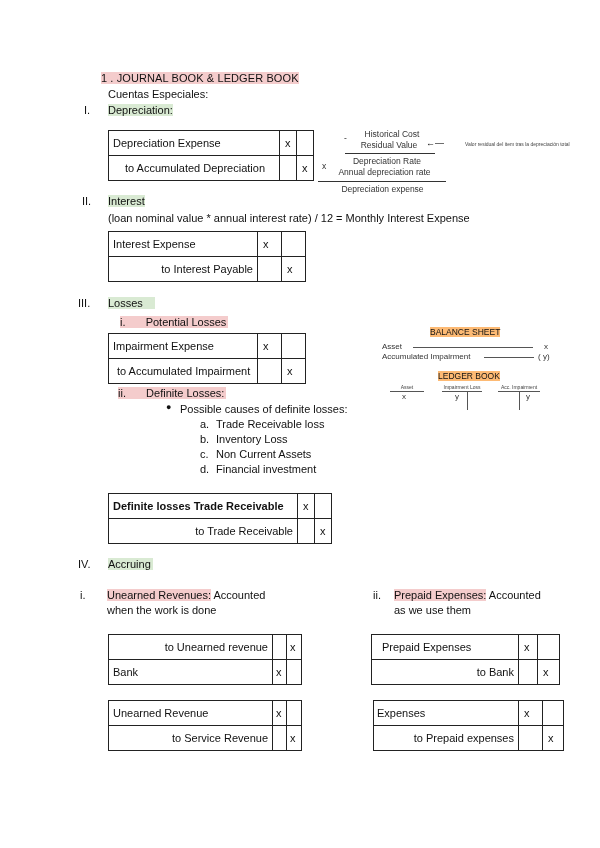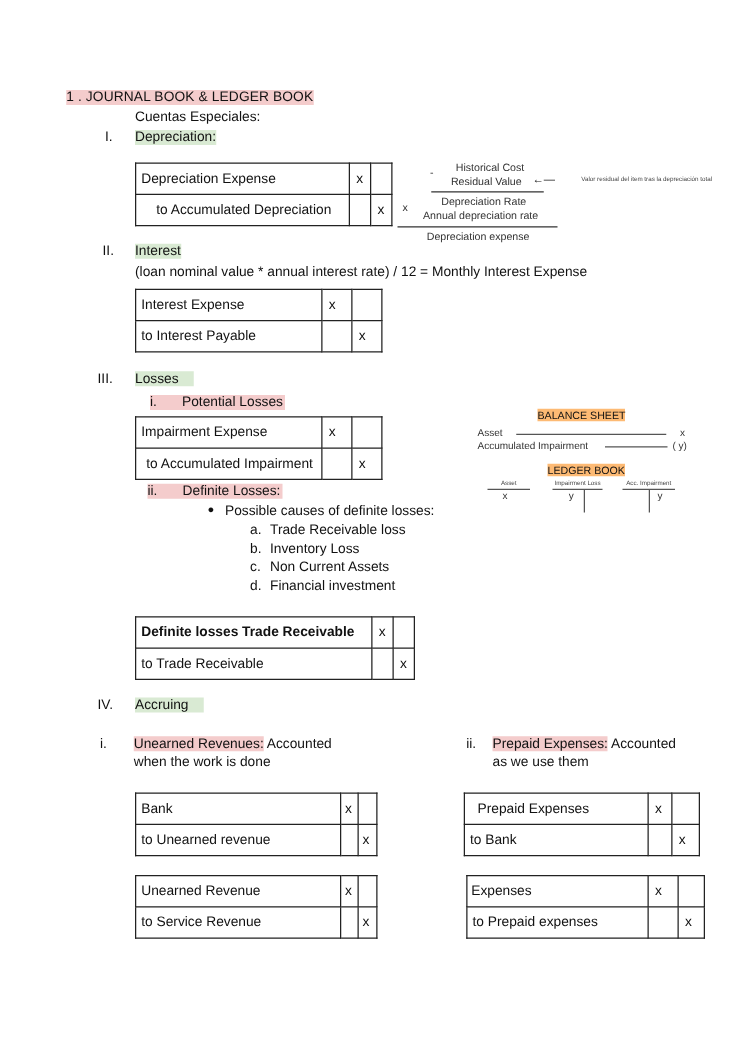--- a/index.html
+++ b/index.html
@@ -4,29 +4,29 @@
   <style>
     html, body { margin: 0; padding: 0; background: #ffffff; }
     body {
       width: 600px; height: 848px; position: relative; overflow: hidden;
       font-family: "Liberation Sans", sans-serif; color: #111; font-size: 11px;
     }
     .abs { position: absolute; white-space: nowrap; }
     .hl-red { background: #f4cccc; }
     .hl-green { background: #d9ead3; }
     .hl-peach { background: #fdba74; }
-    .title { font-size: 11px; letter-spacing: 0.1px; }
+    .title { font-size: 11px; letter-spacing: 0.1px; margin-left: 48px; }
     table.je {
       position: absolute; border-collapse: collapse; font-size: 11px;
     }
     table.je td {
       border: 1px solid #222; height: 23px; padding: 0 4px; box-sizing: border-box;
     }
     table.je td.acc { text-align: left; }
-    table.je td.acc.right { }
+    table.je td.acc.right { text-align: right; }
     table.je td.xc { width: 17px; text-align: left; padding: 0 0 0 5px; }
     .small { font-size: 8.5px; color: #333; }
     .tiny { font-size: 5px; color: #444; line-height: 6px; }
     .line { position: absolute; background: #333; height: 1px; }
     .vline { position: absolute; background: #333; width: 1px; }
   </style>
 </head>
 <body>
 
 <div class="abs title hl-red" style="left:53px;top:72px;">1 .  JOURNAL BOOK &amp; LEDGER BOOK</div>
@@ -155,40 +155,40 @@
   </tr>
   <tr>
     <td class="acc right" style="height:25px;">to Trade Receivable</td>
     <td class="xc"></td>
     <td class="xc">x</td>
   </tr>
 </tbody>
   </table>
 
 <div class="abs" style="left:78px;top:558px;">IV.</div>
-<div class="abs hl-green" style="left:108px;top:558px;padding-right:12px;">Accruing</div>
+<div class="abs hl-green" style="left:108px;top:558px;padding-right:2px;">Accruing</div>
 
 <div class="abs" style="left:80px;top:589px;">i.</div>
 <div class="abs" style="left:107px;top:589px;">
   <span class="hl-red">Unearned Revenues:</span><span> Accounted</span>
 </div>
 <div class="abs" style="left:107px;top:604px;">when the work is done</div>
 
 <table class="je" style="left:108px;top:634px;width:194px;">
   <tbody>
       <tr>
+    <td class="acc right" style="height:25px;">to Unearned revenue</td>
+    <td class="xc" style="width:14px;padding-left:3px;"></td>
+    <td class="xc" style="width:15px;padding-left:3px;">x</td>
+  </tr>
+  <tr>
     <td class="acc" style="height:25px;">Bank</td>
     <td class="xc" style="width:14px;padding-left:3px;">x</td>
     <td class="xc" style="width:15px;padding-left:3px;"></td>
   </tr>
-  <tr>
-    <td class="acc right" style="height:25px;">to Unearned revenue</td>
-    <td class="xc" style="width:14px;padding-left:3px;"></td>
-    <td class="xc" style="width:15px;padding-left:3px;">x</td>
-  </tr>
 </tbody>
   </table>
 
 <table class="je" style="left:108px;top:700px;width:194px;">
   <tbody>
       <tr>
     <td class="acc" style="height:25px;">Unearned Revenue</td>
     <td class="xc" style="width:14px;padding-left:3px;">x</td>
     <td class="xc" style="width:15px;padding-left:3px;"></td>
   </tr>

